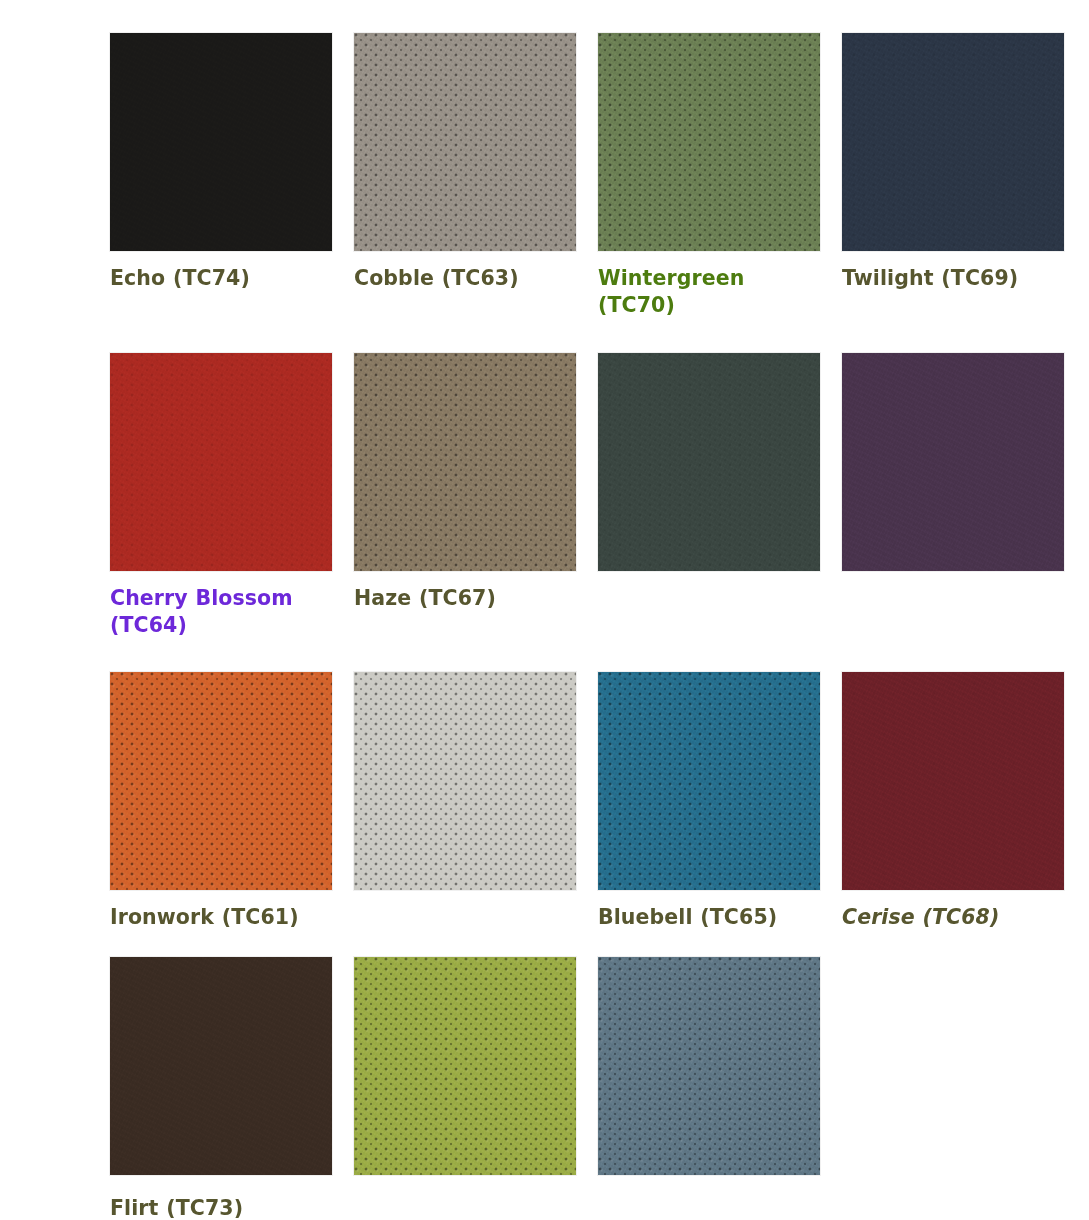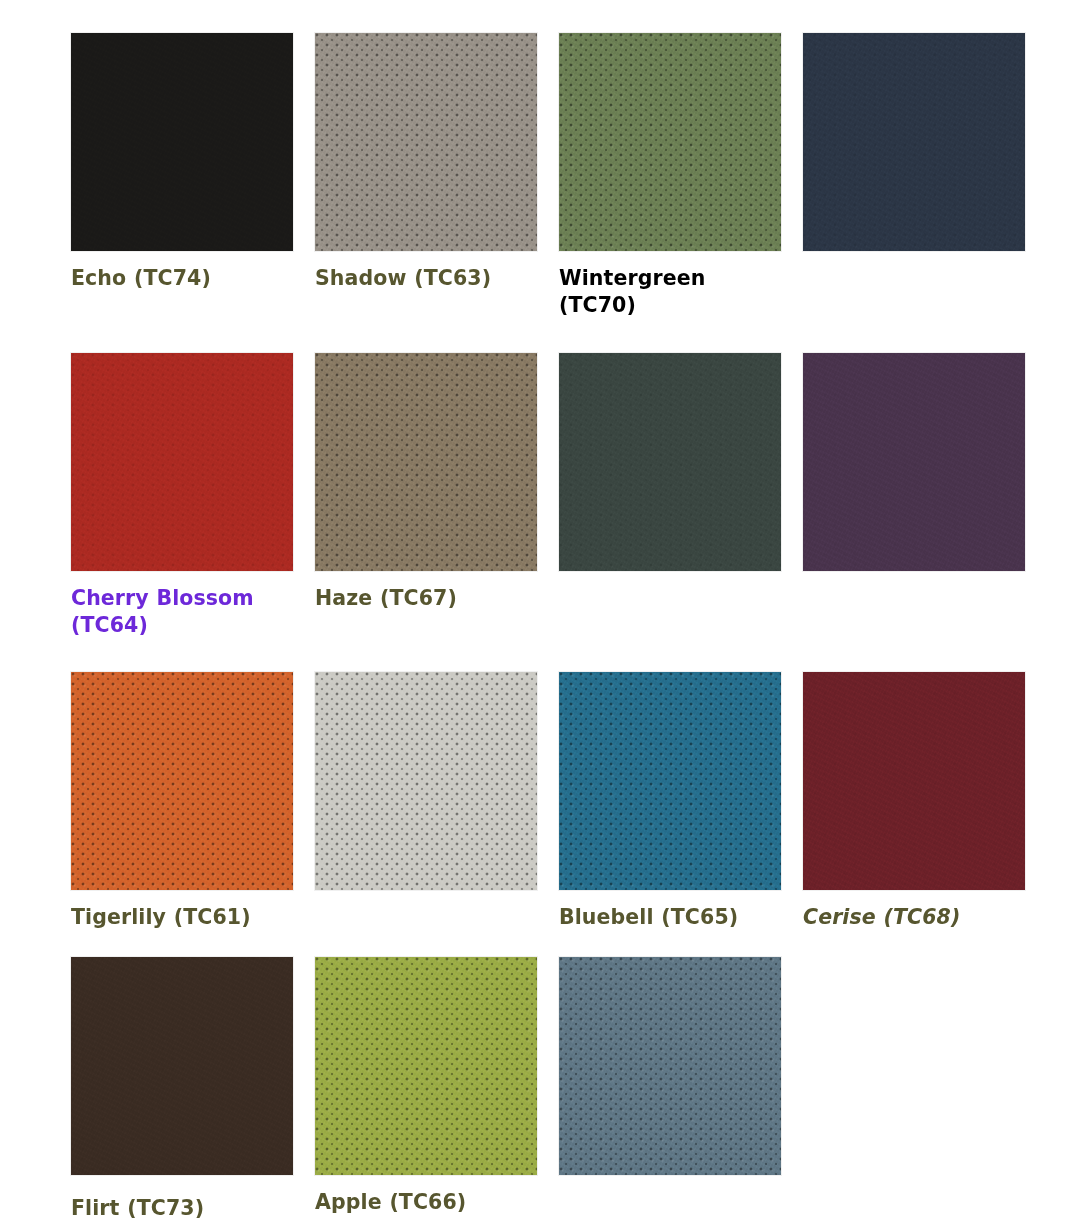--- a/index.html
+++ b/index.html
@@ -14,21 +14,21 @@
     font-family: "DejaVu Sans", "Liberation Sans", sans-serif;
     -webkit-font-smoothing: antialiased;
   }
 
   #swatch-page {
     position: relative;
     width: 1089px;
     height: 1220px;
     background: #ffffff;
     box-sizing: border-box;
-    padding: 33px 60px 0 71px;
+    padding: 33px 60px 0 110px;
   }
 
   .swatch-grid {
     display: grid;
     grid-template-columns: repeat(4, 222px);
     column-gap: 22px;
     row-gap: 0;
     align-content: start;
   }
 
@@ -119,34 +119,35 @@
             <div class="tex2"></div>
             <div class="grain"></div>
           </div>
           <div class="swatch-label" style="color: rgb(87, 86, 47);">Echo (TC74)</div>
         </div><div class="swatch-cell">
           <div class="swatch-chip" style="background-color: rgb(154, 147, 138);">
             <div class="tex"></div>
             <div class="tex2"></div>
             <div class="grain"></div>
           </div>
-          <div class="swatch-label" style="color: rgb(87, 86, 47);">Shadow (TC63)</div>
+          <div class="swatch-label" style="color: rgb(87, 86, 47);">Cobble (TC63)</div>
         </div><div class="swatch-cell">
           <div class="swatch-chip" style="background-color: rgb(109, 129, 85);">
             <div class="tex"></div>
             <div class="tex2"></div>
             <div class="grain"></div>
           </div>
-          <div class="swatch-label" style="color: #000000;">Wintergreen (TC70)</div>
+          <div class="swatch-label" style="color: #4d7c0f;">Wintergreen (TC70)</div>
         </div><div class="swatch-cell">
           <div class="swatch-chip subtle" style="background-color: rgb(44, 55, 71);">
             <div class="tex"></div>
             <div class="tex2"></div>
             <div class="grain"></div>
           </div>
+          <div class="swatch-label" style="color: rgb(87, 86, 47);">Twilight (TC69)</div>
         </div></div>
       <div class="swatch-row row-2"><div class="swatch-cell">
           <div class="swatch-chip subtle" style="background-color: rgb(173, 42, 34);">
             <div class="tex"></div>
             <div class="tex2"></div>
             <div class="grain"></div>
           </div>
           <div class="swatch-label" style="color: #6d28d9;">Cherry Blossom (TC64)</div>
         </div><div class="swatch-cell">
           <div class="swatch-chip" style="background-color: rgb(138, 123, 100);">
@@ -167,21 +168,21 @@
             <div class="tex2"></div>
             <div class="grain"></div>
           </div>
         </div></div>
       <div class="swatch-row row-3"><div class="swatch-cell">
           <div class="swatch-chip" style="background-color: rgb(212, 100, 44);">
             <div class="tex"></div>
             <div class="tex2"></div>
             <div class="grain"></div>
           </div>
-          <div class="swatch-label" style="color: rgb(87, 86, 47);">Tigerlily (TC61)</div>
+          <div class="swatch-label" style="color: rgb(87, 86, 47);">Ironwork (TC61)</div>
         </div><div class="swatch-cell">
           <div class="swatch-chip" style="background-color: rgb(204, 203, 197);">
             <div class="tex"></div>
             <div class="tex2"></div>
             <div class="grain"></div>
           </div>
         </div><div class="swatch-cell">
           <div class="swatch-chip" style="background-color: rgb(38, 112, 143);">
             <div class="tex"></div>
             <div class="tex2"></div>
@@ -202,21 +203,20 @@
             <div class="tex2"></div>
             <div class="grain"></div>
           </div>
           <div class="swatch-label" style="color: rgb(87, 86, 47); margin-top: 20px;">Flirt (TC73)</div>
         </div><div class="swatch-cell">
           <div class="swatch-chip" style="background-color: rgb(156, 173, 70);">
             <div class="tex"></div>
             <div class="tex2"></div>
             <div class="grain"></div>
           </div>
-          <div class="swatch-label" style="color: rgb(87, 86, 47);">Apple (TC66)</div>
         </div><div class="swatch-cell">
           <div class="swatch-chip" style="background-color: rgb(96, 120, 135);">
             <div class="tex"></div>
             <div class="tex2"></div>
             <div class="grain"></div>
           </div>
         </div></div>
     </div>
 </div>
 

